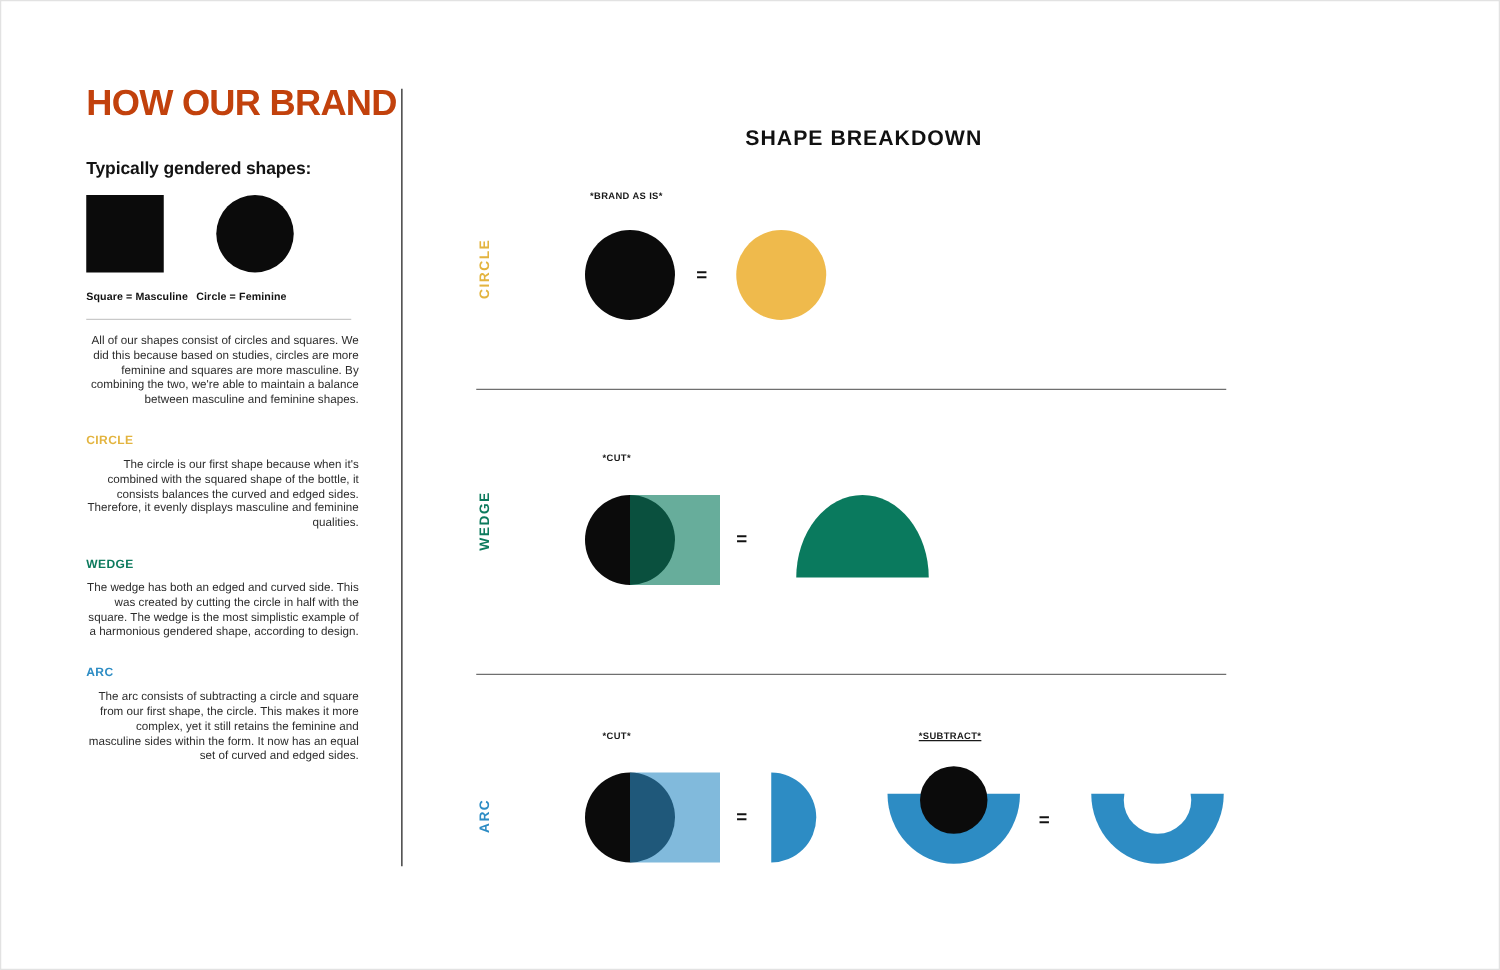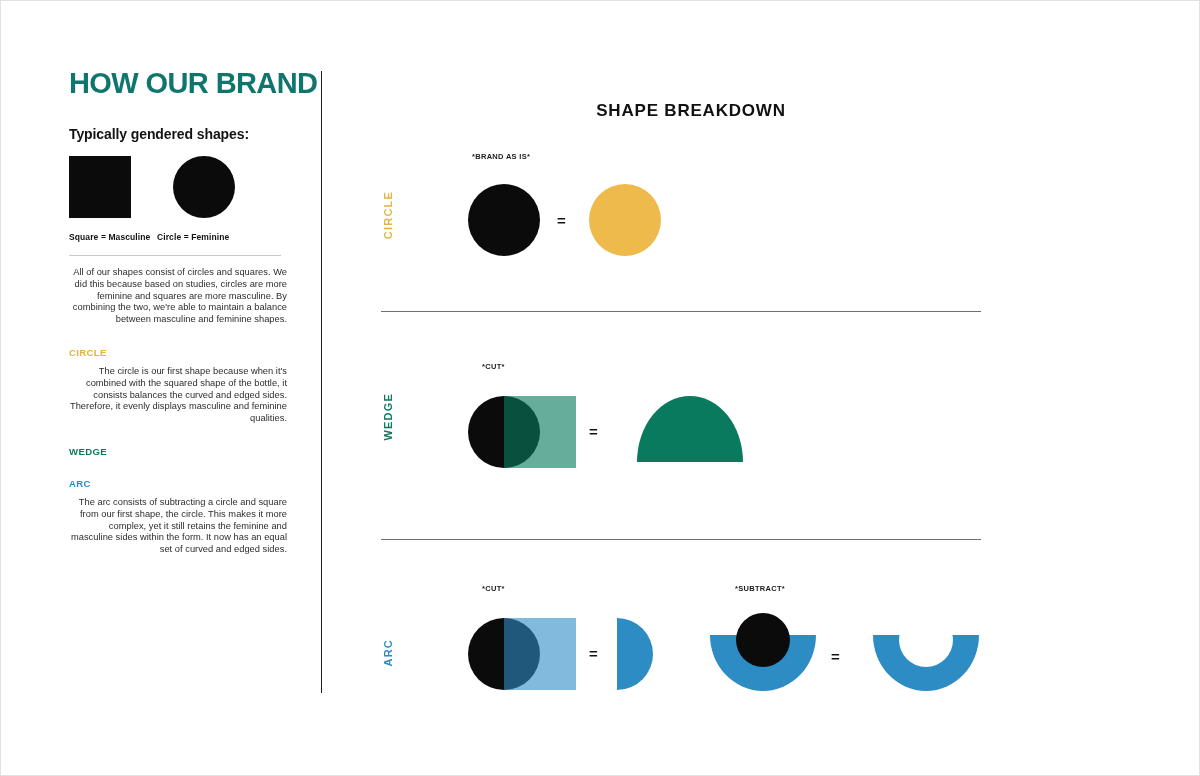--- a/index.html
+++ b/index.html
@@ -27,21 +27,21 @@
     left: 68px;
     top: 66px;
     width: 218px;
   }
   .main-title {
     font-family: "Liberation Sans", sans-serif;
     font-weight: 700;
     font-size: 29px;
     line-height: 33px;
     letter-spacing: -0.6px;
-    color: #0f766e;
+    color: #c2410c;
     margin: 0;
     text-transform: uppercase;
   }
   .main-title .line {
     display: block;
     white-space: nowrap;
   }
 
   .sub-label {
     margin-top: 26px;
@@ -219,20 +219,21 @@
     </div>
 
     <div class="rule-left"></div>
 
     <p class="body-copy">All of our shapes consist of circles and squares. We did this because based on studies, circles are more feminine and squares are more masculine. By combining the two, we're able to maintain a balance between masculine and feminine shapes.</p>
 
     <div class="sec-head sec-circle">CIRCLE</div>
     <p class="body-copy">The circle is our first shape because when it's combined with the squared shape of the bottle, it consists balances the curved and edged sides. Therefore, it evenly displays masculine and feminine qualities.</p>
 
     <div class="sec-head sec-wedge">WEDGE</div>
+    <p class="body-copy">The wedge has both an edged and curved side. This was created by cutting the circle in half with the square. The wedge is the most simplistic example of a harmonious gendered shape, according to design.</p>
 
     <div class="sec-head sec-arc">ARC</div>
     <p class="body-copy">The arc consists of subtracting a circle and square from our first shape, the circle. This makes it more complex, yet it still retains the feminine and masculine sides within the form. It now has an equal set of curved and edged sides.</p>
   </div>
 
   <div class="v-divider"></div>
 
   <div class="right-col">
     <h2 class="panel-title">SHAPE BREAKDOWN</h2>
   </div>
@@ -270,21 +271,21 @@
 
     <div class="op-label" style="left:481px; top:583px;">*CUT*</div>
 
     <div class="shape circle-solid" style="left:467px; top:617px; width:72px; height:72px; background:#0b0b0b;"></div>
     <div class="shape square-solid" style="left:503px; top:617px; width:72px; height:72px; background:#2d8cc4; opacity:0.60;"></div>
 
     <div class="equals" style="left:588px; top:645px;">=</div>
 
     <div class="shape d-right" style="left:616px; top:617px; width:36px; height:72px; background:#2d8cc4;"></div>
 
-    <div class="op-label" style="left:734px; top:583px;">*SUBTRACT*</div>
+    <div class="op-label" style="left:734px; top:583px;text-decoration:underline;">*SUBTRACT*</div>
 
     <div class="shape dome-down" style="left:709px; top:634px; width:106px; height:56px; background:#2d8cc4;"></div>
     <div class="shape circle-solid" style="left:735px; top:612px; width:54px; height:54px; background:#0b0b0b;"></div>
 
     <div class="equals" style="left:830px; top:648px;">=</div>
 
     <div class="shape dome-down" style="left:872px; top:634px; width:106px; height:56px; background:#2d8cc4;"></div>
     <div class="shape circle-solid" style="left:898px; top:612px; width:54px; height:54px; background:#ffffff;"></div>
   </div>
 

